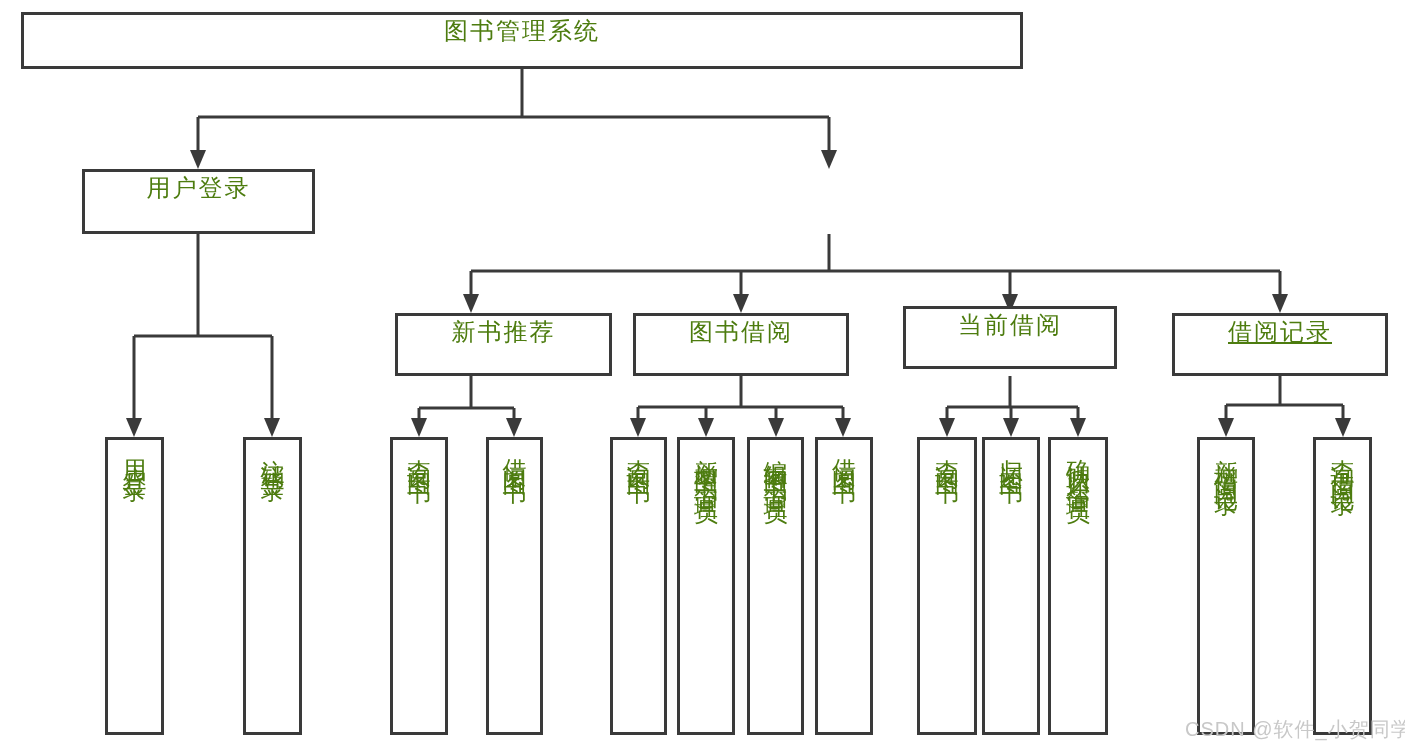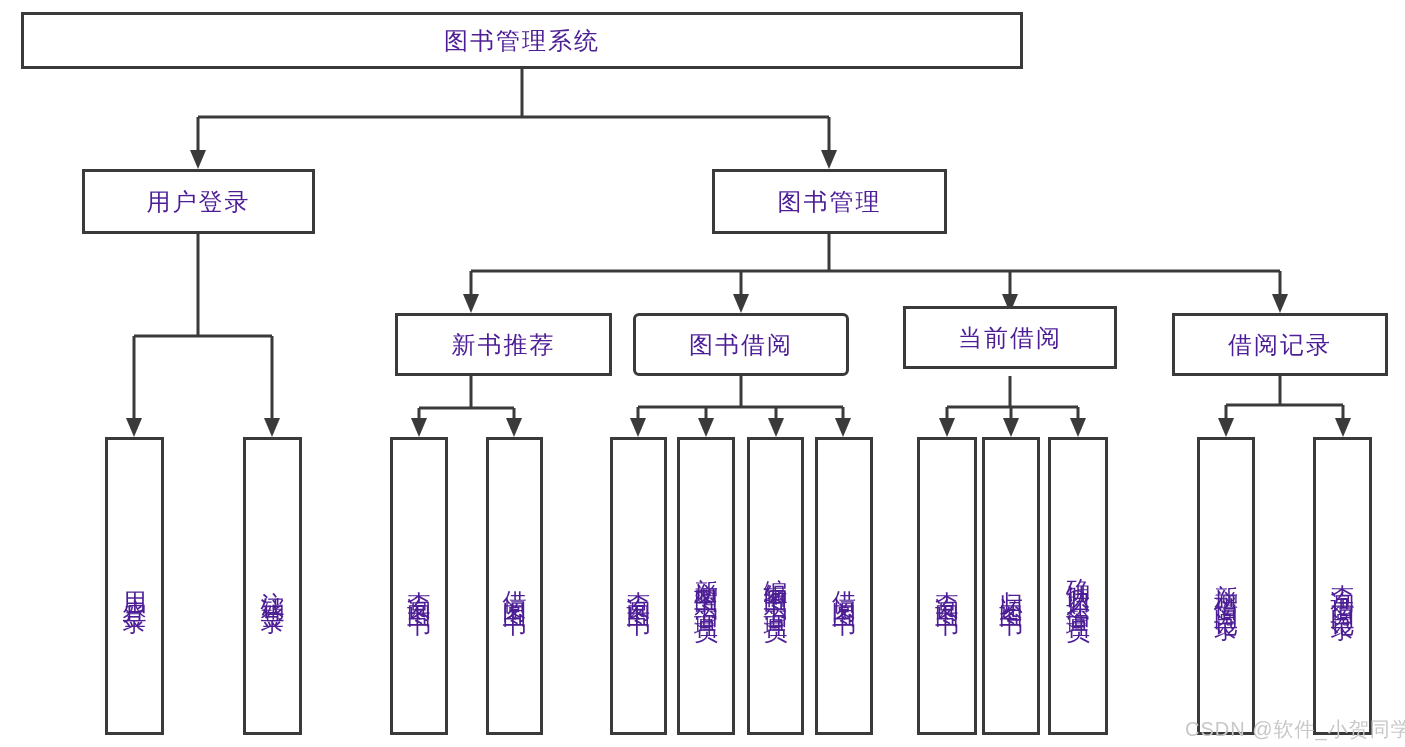--- a/index.html
+++ b/index.html
@@ -10,24 +10,24 @@
     font-family:"Liberation Sans","DejaVu Sans",sans-serif;
     overflow:hidden;
   }
   .connectors{position:absolute;left:0;top:0;z-index:1;}
   .box{
     position:absolute;
     box-sizing:border-box;
     border:3px solid #3a3a3a;
     background:#ffffff;
     display:flex;
-    align-items:center;
+    align-items:flex-start;
     justify-content:center;
     z-index:2;
-    color:#4c1d95;
+    color:#4d7c0f;
   }
   .hlabel{
     font-size:24px;
     letter-spacing:2px;
     white-space:nowrap;
   }
   .leaf span{
     writing-mode:vertical-rl;
     text-orientation:mixed;
     font-size:24px;
@@ -83,34 +83,31 @@
     </g>
   </svg>
 
   <div class="box" style="left:21px;top:12px;width:1002px;height:57px;">
     <span class="hlabel">图书管理系统</span>
   </div>
 
   <div class="box" style="left:82px;top:169px;width:233px;height:65px;">
     <span class="hlabel">用户登录</span>
   </div>
-  <div class="box" style="left:712px;top:169px;width:235px;height:65px;">
-    <span class="hlabel">图书管理</span>
-  </div>
 
   <div class="box" style="left:363px;top:313px;width:217px;height:63px;margin-left:32px;">
     <span class="hlabel">新书推荐</span>
   </div>
-  <div class="box" style="left:633px;top:313px;width:216px;height:63px;border-radius:6px;">
+  <div class="box" style="left:633px;top:313px;width:216px;height:63px;">
     <span class="hlabel">图书借阅</span>
   </div>
   <div class="box" style="left:903px;top:306px;width:214px;height:63px;">
     <span class="hlabel">当前借阅</span>
   </div>
-  <div class="box" style="left:1172px;top:313px;width:216px;height:63px;">
+  <div class="box" style="left:1172px;top:313px;width:216px;height:63px;text-decoration:underline;">
     <span class="hlabel">借阅记录</span>
   </div>
 
   <div class="box leaf" style="left:105px;top:437px;width:59px;height:298px;">
     <span>用户登录</span>
   </div>
   <div class="box leaf" style="left:243px;top:437px;width:59px;height:298px;">
     <span>注销登录</span>
   </div>
 

